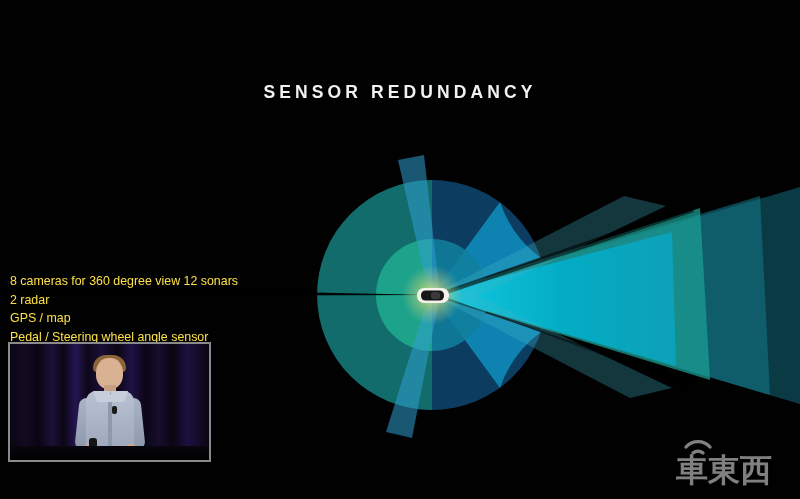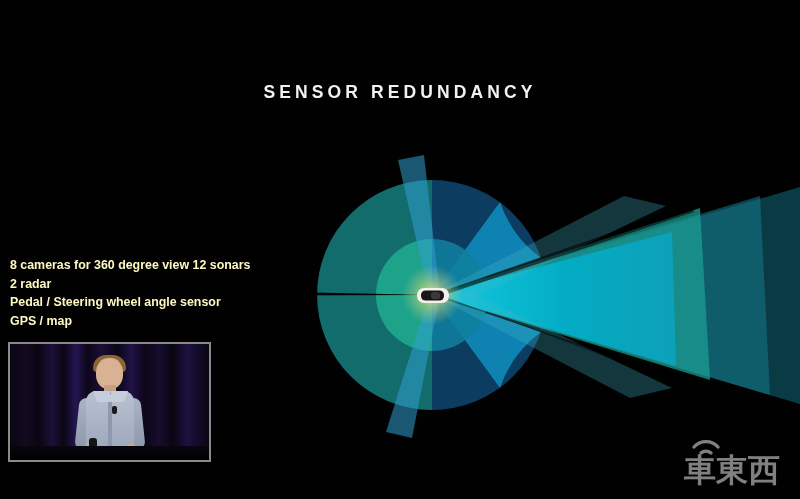--- a/index.html
+++ b/index.html
@@ -10,22 +10,22 @@
 
   
   #slide-title{
     position:absolute;left:0;top:82px;width:800px;text-align:center;
     color:#f2f2f2;font-size:17.5px;font-weight:600;letter-spacing:4.1px;
     text-transform:uppercase;
   }
 
   
   #spec-list{
-    position:absolute;left:10px;top:256px;width:250px;
-    color:#fef9c3;font-size:12.4px;line-height:18.6px;font-weight:700;
+    position:absolute;left:10px;top:272px;width:250px;
+    color:#fde047;font-size:12.4px;line-height:18.6px;font-weight:400;
   }
   #spec-list div{white-space:nowrap;}
 
   
   #diagram{position:absolute;left:0;top:0;width:800px;height:499px;}
   #diagram svg{display:block;width:800px;height:499px;}
 
   
   #pip{
     position:absolute;left:8px;top:342px;width:203px;height:120px;
@@ -61,21 +61,21 @@
   #p-mic{left:47px;top:48px;width:5px;height:8px;border-radius:2px;background:#1b1b1b;}
   #p-armL{left:12px;top:40px;width:15px;height:52px;border-radius:8px;
     background:linear-gradient(180deg,#aab4c6,#8d98ab);transform:rotate(6deg);}
   #p-armR{left:63px;top:40px;width:15px;height:52px;border-radius:8px;
     background:linear-gradient(180deg,#aab4c6,#8d98ab);transform:rotate(-6deg);}
   #p-handL{left:18px;top:86px;width:13px;height:14px;border-radius:6px;background:#d2ab8c;}
   #p-handR{left:59px;top:86px;width:13px;height:14px;border-radius:6px;background:#d2ab8c;}
   #p-clicker{left:24px;top:80px;width:8px;height:15px;border-radius:3px;background:#141414;}
 
   
-  #watermark{position:absolute;right:0;bottom:12px;width:118px;height:52px;
+  #watermark{position:absolute;right:8px;bottom:12px;width:118px;height:52px;
     opacity:.62;}
   #watermark svg{display:block;}
 </style>
 </head>
 <body>
 
 <div id="stage">
 
   <div id="diagram">
     <svg viewBox="0 0 800 499" xmlns="http://www.w3.org/2000/svg">
@@ -139,22 +139,22 @@
         </g>
       </g>
     </svg>
   </div>
 
   <div id="slide-title">SENSOR REDUNDANCY</div>
 
   <div id="spec-list">
     <div>8 cameras for 360 degree view 12 sonars</div>
     <div>2 radar</div>
+    <div>GPS / map</div>
     <div>Pedal / Steering wheel angle sensor</div>
-    <div>GPS / map</div>
   </div>
 
   <div id="pip">
     <div id="pip-stage"></div>
     <div id="presenter">
       <div class="pz" id="p-hair"></div>
       <div class="pz" id="p-head"></div>
       <div class="pz" id="p-neck"></div>
       <div class="pz" id="p-armL"></div>
       <div class="pz" id="p-armR"></div>

